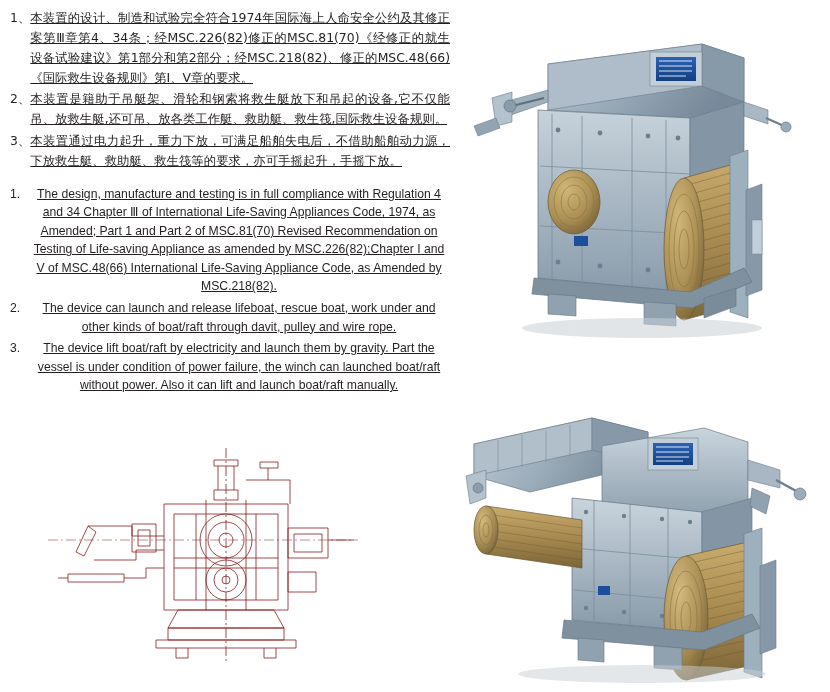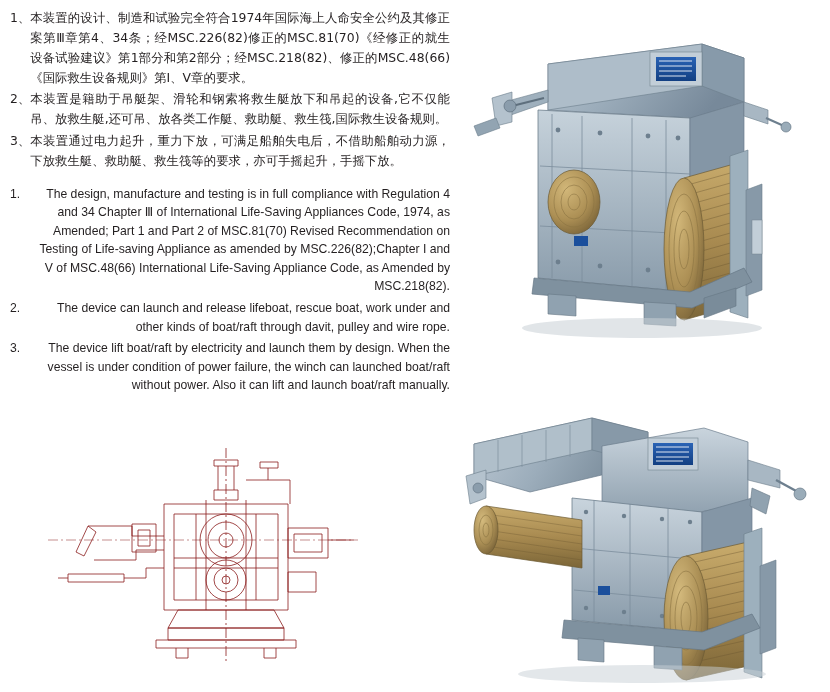--- a/index.html
+++ b/index.html
@@ -32,41 +32,43 @@
     margin-bottom: 1px;
     font-family: "DejaVu Sans", sans-serif;
   }
   .cn-item .marker {
     flex: 0 0 auto;
     white-space: nowrap;
   }
   .cn-item .body {
     flex: 1 1 auto;
     text-align: justify;
+    text-decoration: underline;
   }
 
   .en-list {
     margin: 14px 0 0 0;
     padding: 0;
     list-style: none;
   }
   .en-item {
     display: flex;
     font-size: 12.2px;
     line-height: 1.52;
     color: #231f20;
     margin-bottom: 3px;
   }
   .en-item .marker {
     flex: 0 0 18px;
     text-align: left;
   }
   .en-item .body {
     flex: 1 1 auto;
-    text-align: right;
+    text-align: center;
+    text-decoration: underline;
   }
 
   
   .drawing {
     position: absolute;
     left: 28px; top: 440px;
     width: 400px; height: 235px;
   }
   .drawing svg { display: block; }
 
@@ -106,21 +108,21 @@
       <li class="en-item">
         <span class="marker">1.</span>
         <span class="body">The design, manufacture and testing is in full compliance with Regulation 4 and 34 Chapter Ⅲ of International Life-Saving Appliances Code, 1974, as Amended; Part 1 and Part 2 of MSC.81(70) Revised Recommendation on Testing of Life-saving Appliance as amended by MSC.226(82);Chapter I and V of MSC.48(66) International Life-Saving Appliance Code, as Amended by MSC.218(82).</span>
       </li>
       <li class="en-item">
         <span class="marker">2.</span>
         <span class="body">The device can launch and release lifeboat, rescue boat, work under and other kinds of boat/raft through davit, pulley and wire rope.</span>
       </li>
       <li class="en-item">
         <span class="marker">3.</span>
-        <span class="body">The device lift boat/raft by electricity and launch them by design.  When the vessel is under condition of power failure, the winch can launched boat/raft without power.  Also it can lift and launch boat/raft manually.</span>
+        <span class="body">The device lift boat/raft by electricity and launch them by gravity.  Part the vessel is under condition of power failure, the winch can launched boat/raft without power.  Also it can lift and launch boat/raft manually.</span>
       </li>
     </ul>
   </div>
 
   <div class="drawing">
     <svg width="400" height="235" viewBox="0 0 400 235">
       <g fill="none" stroke="#8a1c1c" stroke-width="0.8">
 
         <path d="M128 200 L268 200 L268 208 L128 208 Z"></path>
         <path d="M140 188 L256 188 L256 200 L140 200 Z"></path>

